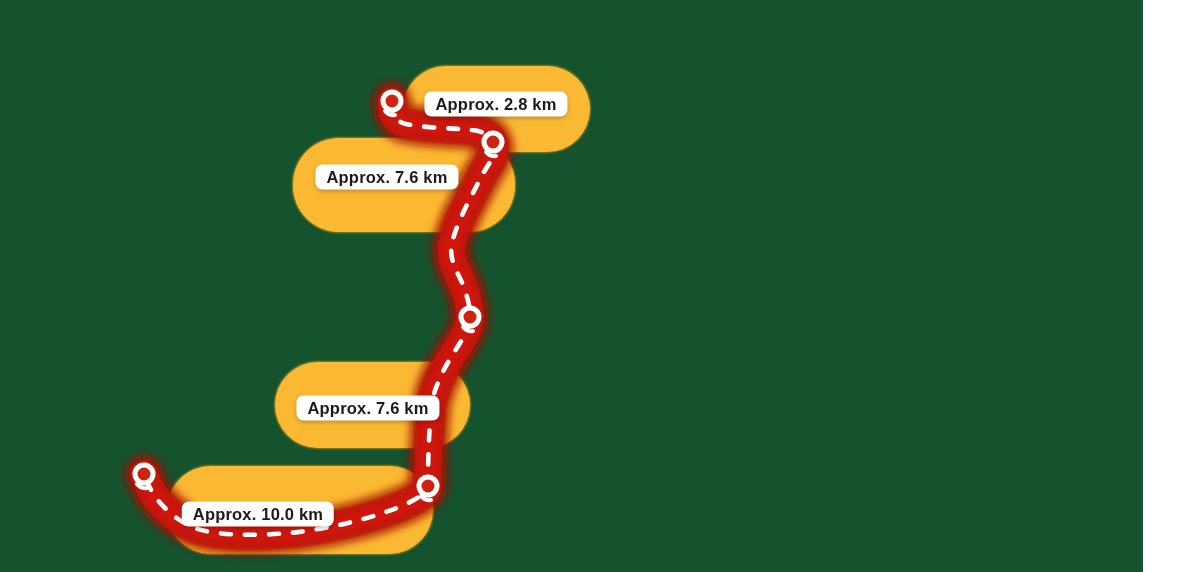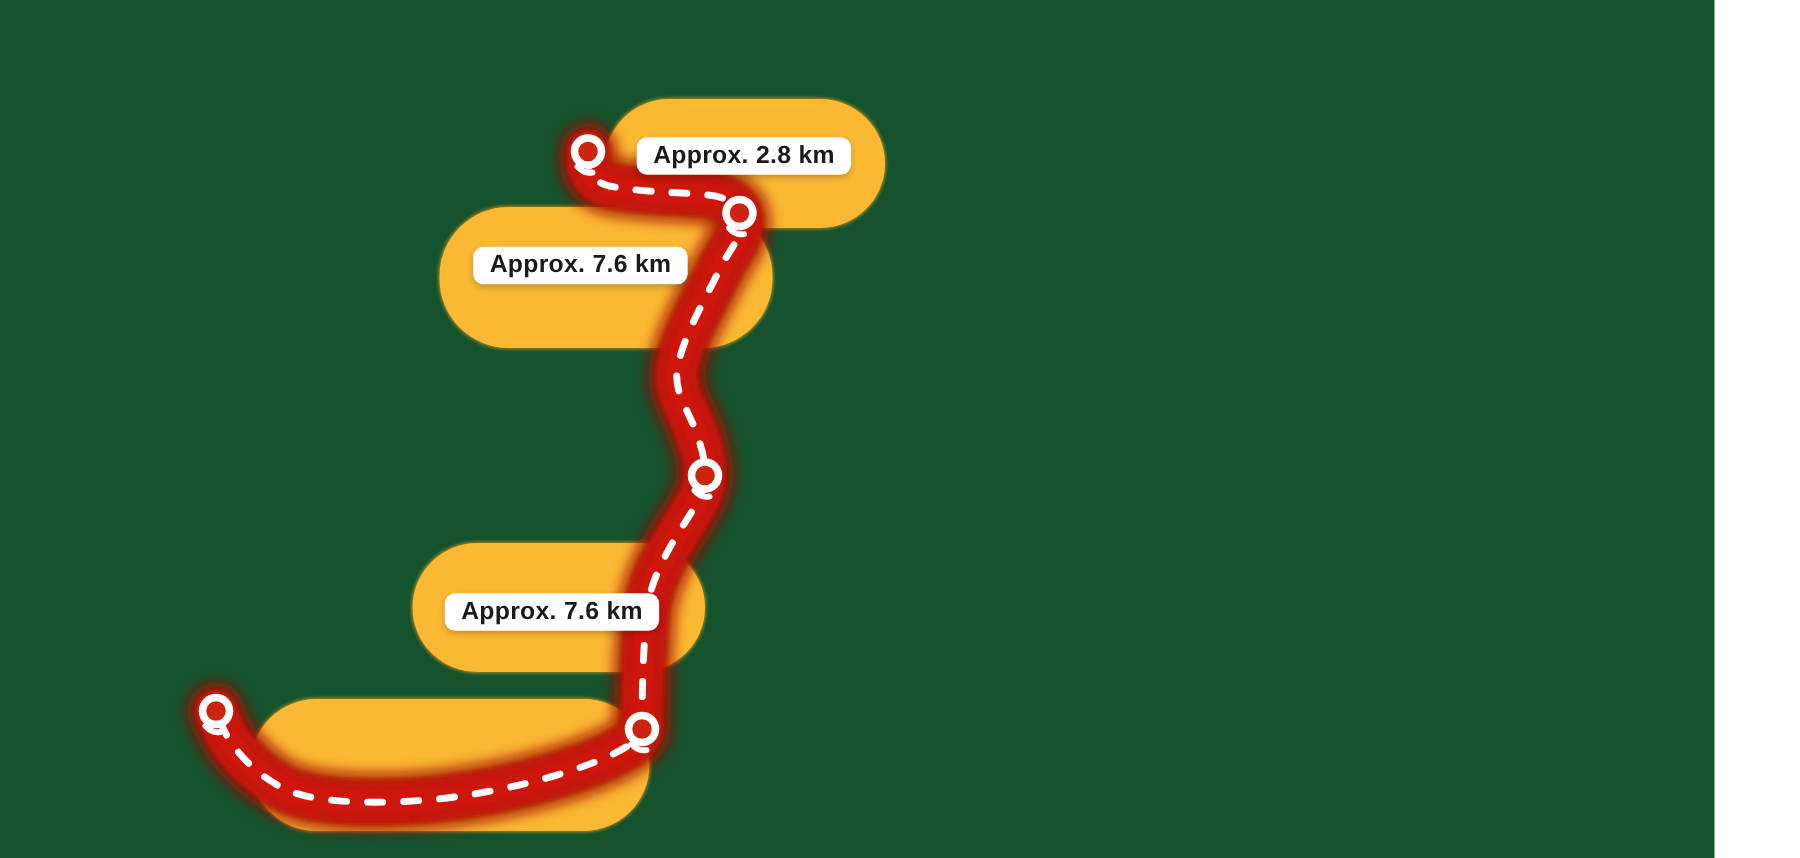--- a/index.html
+++ b/index.html
@@ -90,14 +90,15 @@
     </g>
     <g transform="translate(144,474)">
       <circle r="9" fill="#CC2410" stroke="#FFFFFF" stroke-width="5"></circle>
       <path d="M -7 10 Q -3 15 3 14" fill="none" stroke="#FFFFFF" stroke-width="4" stroke-linecap="round"></path>
     </g>
   </svg>
 
   <div class="label" style="left:496px;top:104px">Approx. 2.8 km</div>
   <div class="label" style="left:387px;top:177px">Approx. 7.6 km</div>
   <div class="label" style="left:368px;top:408px">Approx. 7.6 km</div>
+  <div class="label" style="left:258px;top:514px">Approx. 10.0 km</div>
 
 </div>
 
 </body></html>

